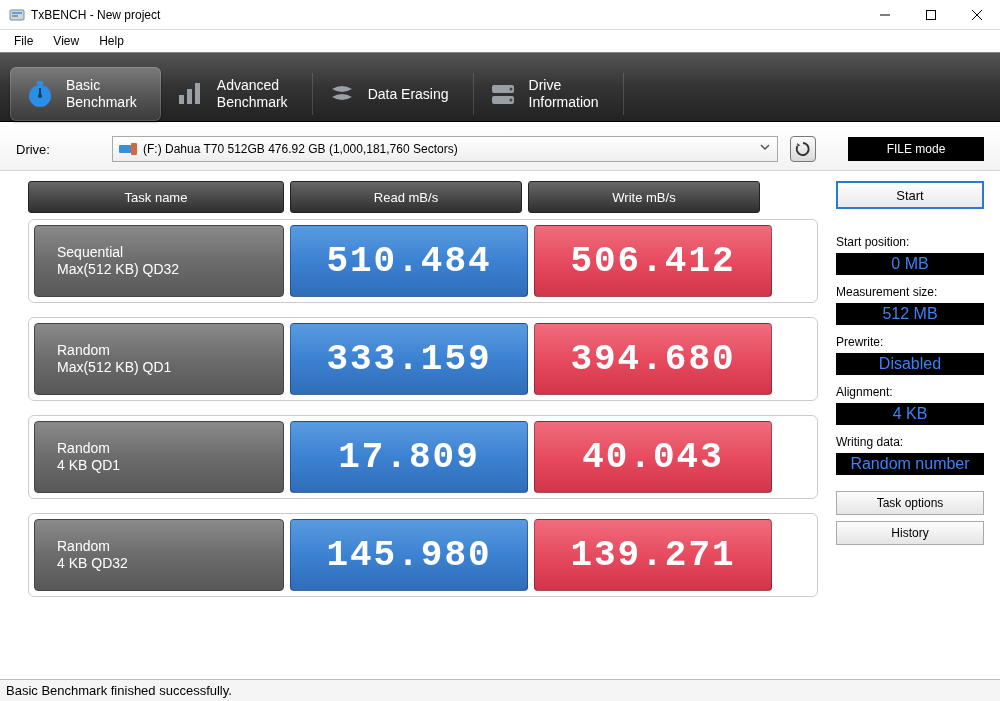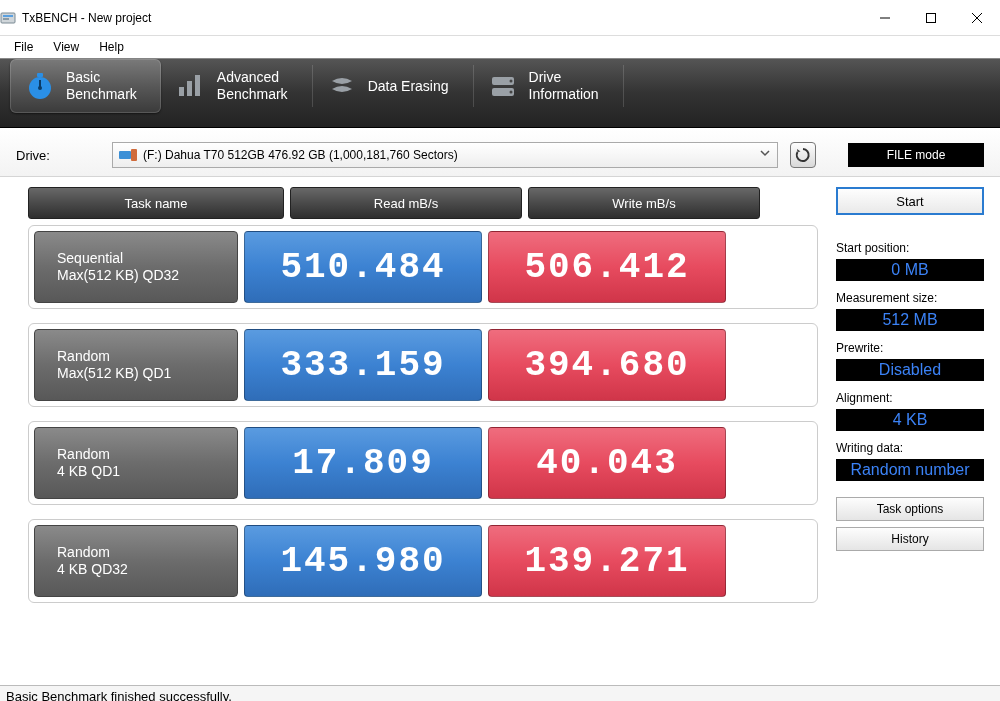--- a/index.html
+++ b/index.html
@@ -1,30 +1,30 @@
 <!DOCTYPE html>
 <html><head>
 <meta charset="utf-8">
 <style>
 * { box-sizing: border-box; margin: 0; padding: 0; font-family: "Segoe UI", Tahoma, sans-serif; }
 body { background: #fff; width: 1000px; height: 701px; overflow: hidden; }
 
 
-.titlebar { height: 36px; display: flex; align-items: center; padding: 0 0 0 0; background: #fff; border-bottom: 1px solid #ddd; }
+.titlebar { height: 30px; display: flex; align-items: center; padding: 0 0 0 9px; background: #fff; border-bottom: 1px solid #ddd; }
 .titlebar .app-icon { width: 16px; height: 16px; margin-right: 6px; }
 .titlebar .title-text { font-size: 12px; color: #000; flex: 0 0 auto; }
 .titlebar .spacer { flex: 1; }
 .winbtn { width: 46px; height: 30px; display: flex; align-items: center; justify-content: center; font-size: 14px; color: #000; }
 
 
 .menubar { height: 22px; display: flex; align-items: center; padding: 0 6px; gap: 4px; background: #fff; font-size: 12px; }
 .menuitem { padding: 2px 8px; }
 
 
-.toolbar { height: 70px; background: linear-gradient(#555,#333 50%,#222); display: flex; align-items: flex-start; padding: 0 10px; gap: 0; border-top: 1px solid #888; border-bottom: 1px solid #000; }
+.toolbar { height: 70px; background: linear-gradient(#555,#333 50%,#222); display: flex; align-items: flex-end; padding: 0 10px; gap: 0; border-top: 1px solid #888; border-bottom: 1px solid #000; }
 .tab { display: flex; align-items: center; gap: 10px; padding: 6px 24px 6px 14px; height: 54px; color: #fff; font-size: 14px; line-height: 1.2; position: relative; }
 .tab.active { background: linear-gradient(#7a7a7a,#585858 50%,#3a3a3a); border-radius: 6px; box-shadow: inset 0 0 0 1px rgba(255,255,255,.15), 0 1px 2px rgba(0,0,0,.5); }
 .tab .tab-sep { position:absolute; right:-1px; top:6px; bottom:6px; width:1px; background: rgba(255,255,255,.15); }
 .tab-icon { width: 32px; height: 32px; display: flex; align-items: center; justify-content: center; }
 
 
 .content { padding: 0; background: #fff; height: calc(701px - 30px - 22px - 70px - 22px); }
 .drive-row { display:flex; align-items:center; gap:12px; padding: 14px 16px 8px 16px; background: linear-gradient(#fff,#f3f3f3); border-bottom:1px solid #d5d5d5;}
 .drive-label { font-size: 13px; width: 84px; }
 .drive-select { flex:1; height: 26px; border:1px solid #aaa; background: linear-gradient(#fff,#eee); font-size:12px; display:flex; align-items:center; padding:0 22px 0 6px; position:relative; }
@@ -37,21 +37,21 @@
 .results-col { flex:1; }
 .side-col { width: 148px; }
 
 .hdr-row { display:flex; gap:6px; margin-bottom: 6px; }
 .hdr-cell { background: linear-gradient(#686868,#4a4a4a 50%,#2f2f2f); color:#fff; font-size:13px; height:32px; display:flex; align-items:center; justify-content:center; border-radius:3px; border:1px solid #222;text-align:center; }
 .hdr-cell.task { width: 256px; }
 .hdr-cell.read { width: 232px; }
 .hdr-cell.write { width: 232px; }
 
 .task-row { display:flex; gap:6px; margin-bottom: 14px; background:#fff; border:1px solid #ccc; border-radius:6px; padding:5px;}
-.task-name { width:204px; height:72px; background:linear-gradient(#8a8a8a,#6c6c6c 50%,#585858); border:1px solid #444; border-radius:4px; color:#fff; font-size:14px; line-height:1.25; display:flex; flex-direction:column; justify-content:center; padding:0 0 0 22px;}
+.task-name { width:250px; height:72px; background:linear-gradient(#8a8a8a,#6c6c6c 50%,#585858); border:1px solid #444; border-radius:4px; color:#fff; font-size:14px; line-height:1.25; display:flex; flex-direction:column; justify-content:center; padding:0 0 0 22px;}
 .val-box { width:238px; height:72px; border-radius:4px; display:flex; align-items:center; justify-content:center; color:#fff; font-family: "Consolas","Courier New",monospace; font-size:36px; font-weight:bold; letter-spacing:2px; border:1px solid rgba(0,0,0,.3);}
 .val-box.read { background:linear-gradient(#5a9be0,#3c82d2 50%,#2f6db8);}
 .val-box.write { background:linear-gradient(#ef6d7e,#e74b5f 50%,#d03549);}
 
 .start-btn { width:100%; height:28px; background:linear-gradient(#fefefe,#e9e9e9); border:2px solid #2a7bd0; font-size:13px; margin-bottom:24px;}
 .side-label { font-size:12px; margin-bottom:4px; margin-top:2px;}
 .side-val { width:100%; height:22px; background:#000; color:#3b82f6; font-size:16px; display:flex; align-items:center; justify-content:center; margin-bottom:10px;}
 .side-btn { width:100%; height:24px; background:linear-gradient(#fdfdfd,#e5e5e5); border:1px solid #aaa; font-size:12px; margin-top:6px;}
 
 

